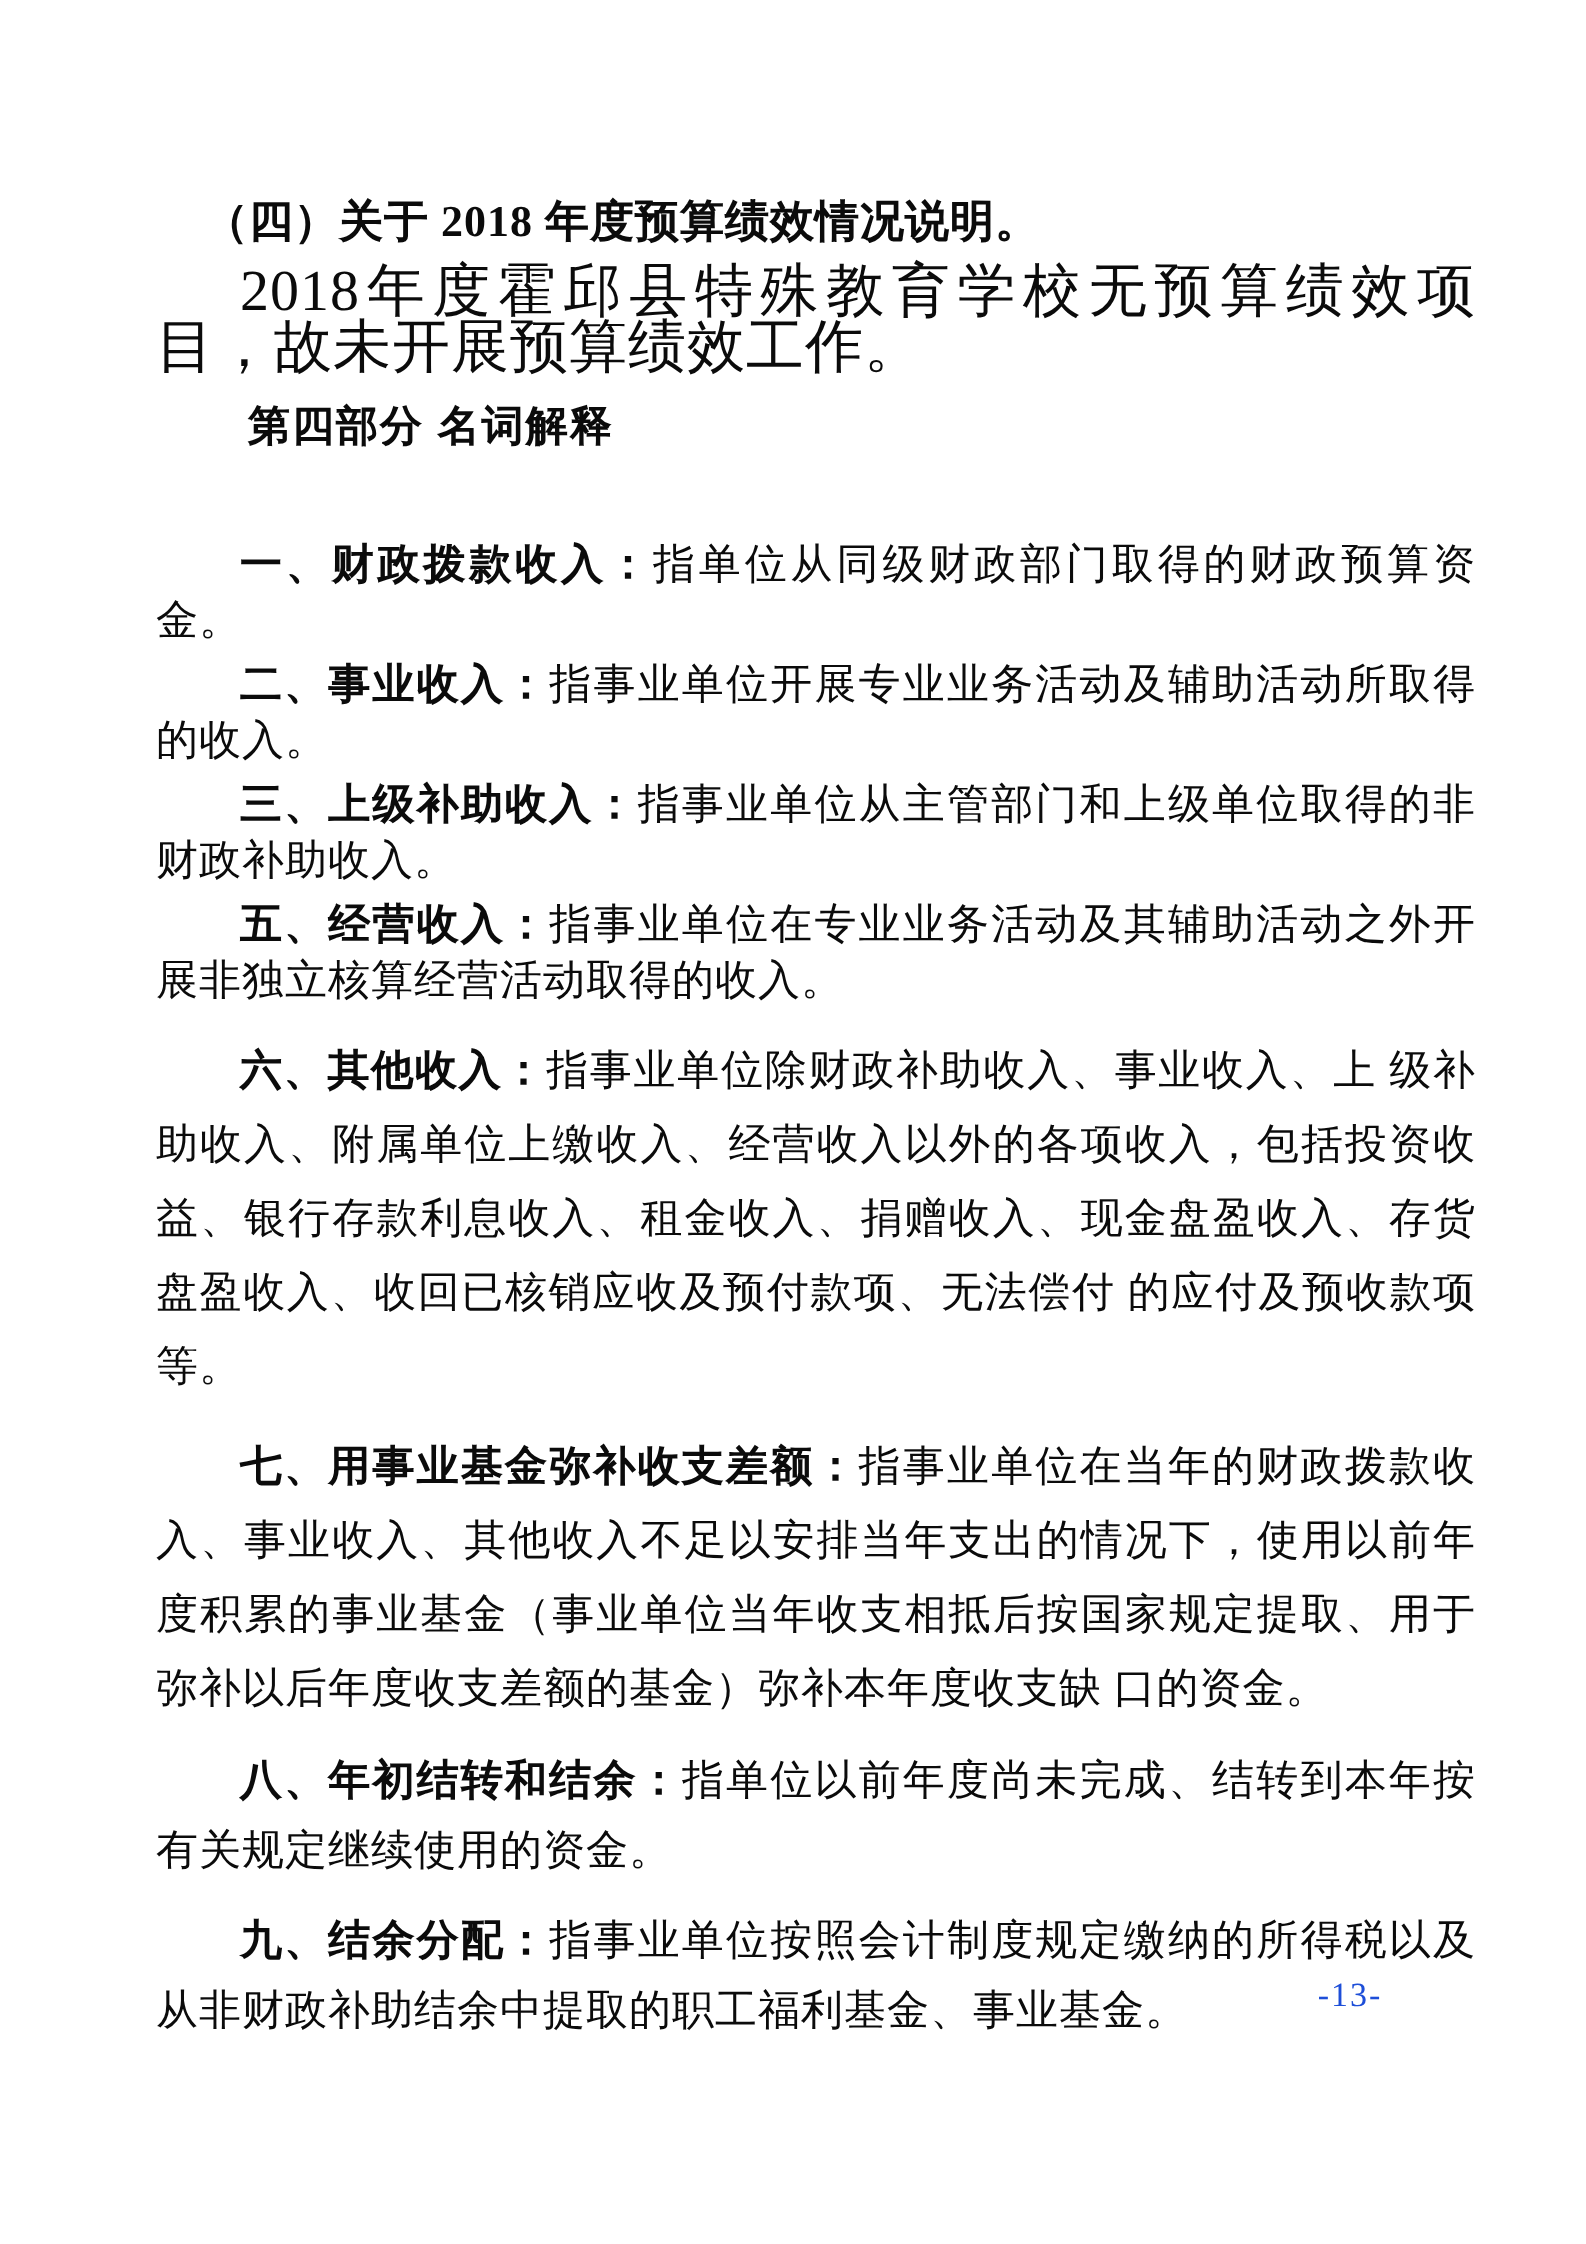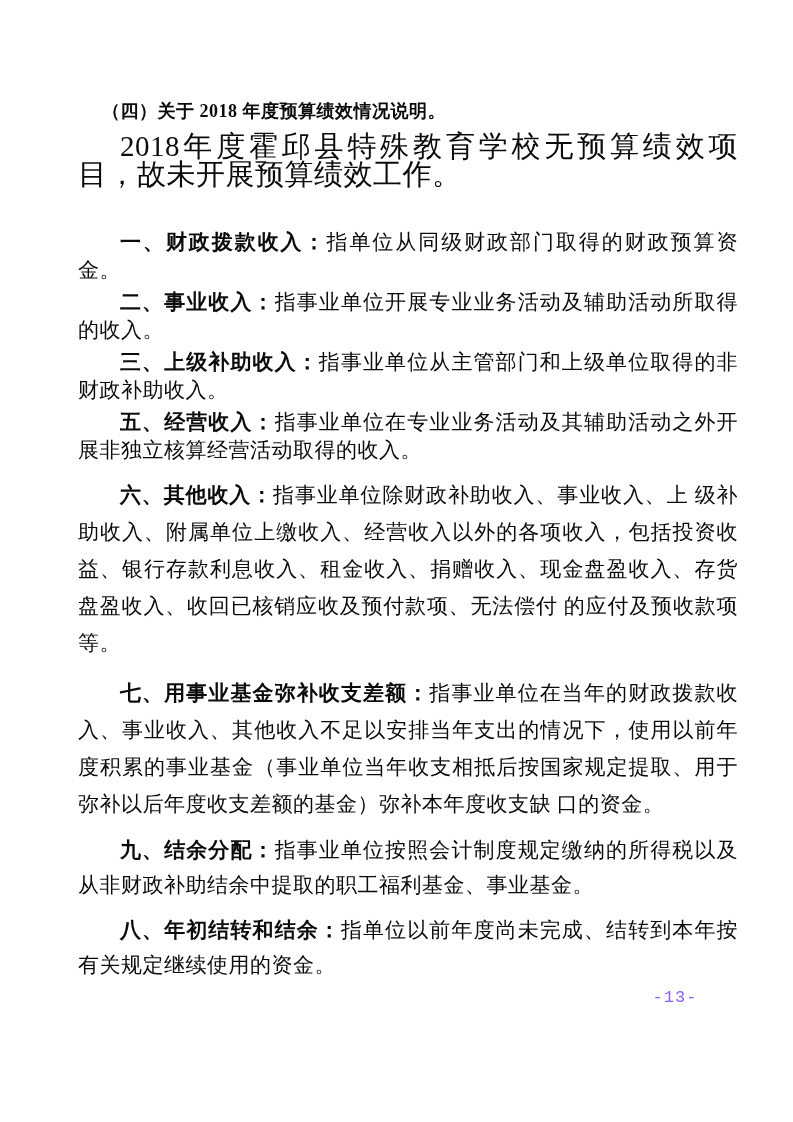--- a/index.html
+++ b/index.html
@@ -15,21 +15,21 @@
     font-family: "Liberation Serif", "DejaVu Serif", serif;
     color: #0b0b0b;
   }
   .page {
     position: absolute;
     left: 78px;
     top: 96px;
     width: 660px;
   }
   .h1 {
-    font-size: 18px;
+    font-size: 22px;
     font-weight: bold;
     line-height: 30px;
     margin: 0;
     padding-left: 24px;
     letter-spacing: 0.5px;
   }
   .intro {
     font-size: 29px;
     line-height: 28px;
     margin: 6px 0 0 0;
@@ -73,49 +73,50 @@
     margin-top: 10px;
   }
   .page-number {
     position: absolute;
     top: 988px;
     left: 645px;
     width: 60px;
     text-align: center;
     font-size: 17px;
     letter-spacing: 1px;
-    font-family: Liberation Mono, monospace;
-    color: #8b5cf6;
+    font-family: Liberation Serif, serif;
+    color: #1d4ed8;
   }
 </style>
 </head>
 <body>
 
 <div class="page">
 
   <h2 class="h1">（四）关于 2018 年度预算绩效情况说明。</h2>
 
   <p class="intro">2018年度霍邱县特殊教育学校无预算绩效项目，故未开展预算绩效工作。</p>
 
+  <h3 class="h2">第四部分 名词解释</h3>
 
   <div class="terms">
 
     <p class="term tight"><span class="term-label">一、财政拨款收入：</span><span class="term-def">指单位从同级财政部门取得的财政预算资金。</span></p>
 
     <p class="term tight"><span class="term-label">二、事业收入：</span><span class="term-def">指事业单位开展专业业务活动及辅助活动所取得的收入。</span></p>
 
     <p class="term tight"><span class="term-label">三、上级补助收入：</span><span class="term-def">指事业单位从主管部门和上级单位取得的非财政补助收入。</span></p>
 
 
     <p class="term tight"><span class="term-label">五、经营收入：</span><span class="term-def">指事业单位在专业业务活动及其辅助活动之外开展非独立核算经营活动取得的收入。</span></p>
 
     <p class="term loose"><span class="term-label">六、其他收入：</span><span class="term-def">指事业单位除财政补助收入、事业收入、上 级补助收入、附属单位上缴收入、经营收入以外的各项收入，包括投资收益、银行存款利息收入、租金收入、捐赠收入、现金盘盈收入、存货盘盈收入、收回已核销应收及预付款项、无法偿付 的应付及预收款项等。</span></p>
 
     <p class="term loose"><span class="term-label">七、用事业基金弥补收支差额：</span><span class="term-def">指事业单位在当年的财政拨款收入、事业收入、其他收入不足以安排当年支出的情况下，使用以前年度积累的事业基金（事业单位当年收支相抵后按国家规定提取、用于弥补以后年度收支差额的基金）弥补本年度收支缺 口的资金。</span></p>
 
+    <p class="term loose2"><span class="term-label">八、年初结转和结余：</span><span class="term-def">指单位以前年度尚未完成、结转到本年按有关规定继续使用的资金。</span></p>
+
     <p class="term loose2"><span class="term-label">九、结余分配：</span><span class="term-def">指事业单位按照会计制度规定缴纳的所得税以及从非财政补助结余中提取的职工福利基金、事业基金。</span></p>
-
-    <p class="term loose2"><span class="term-label">八、年初结转和结余：</span><span class="term-def">指单位以前年度尚未完成、结转到本年按有关规定继续使用的资金。</span></p>
 
   </div>
 </div>
 
 <div class="page-number">-13-</div>
 
 </body></html>

